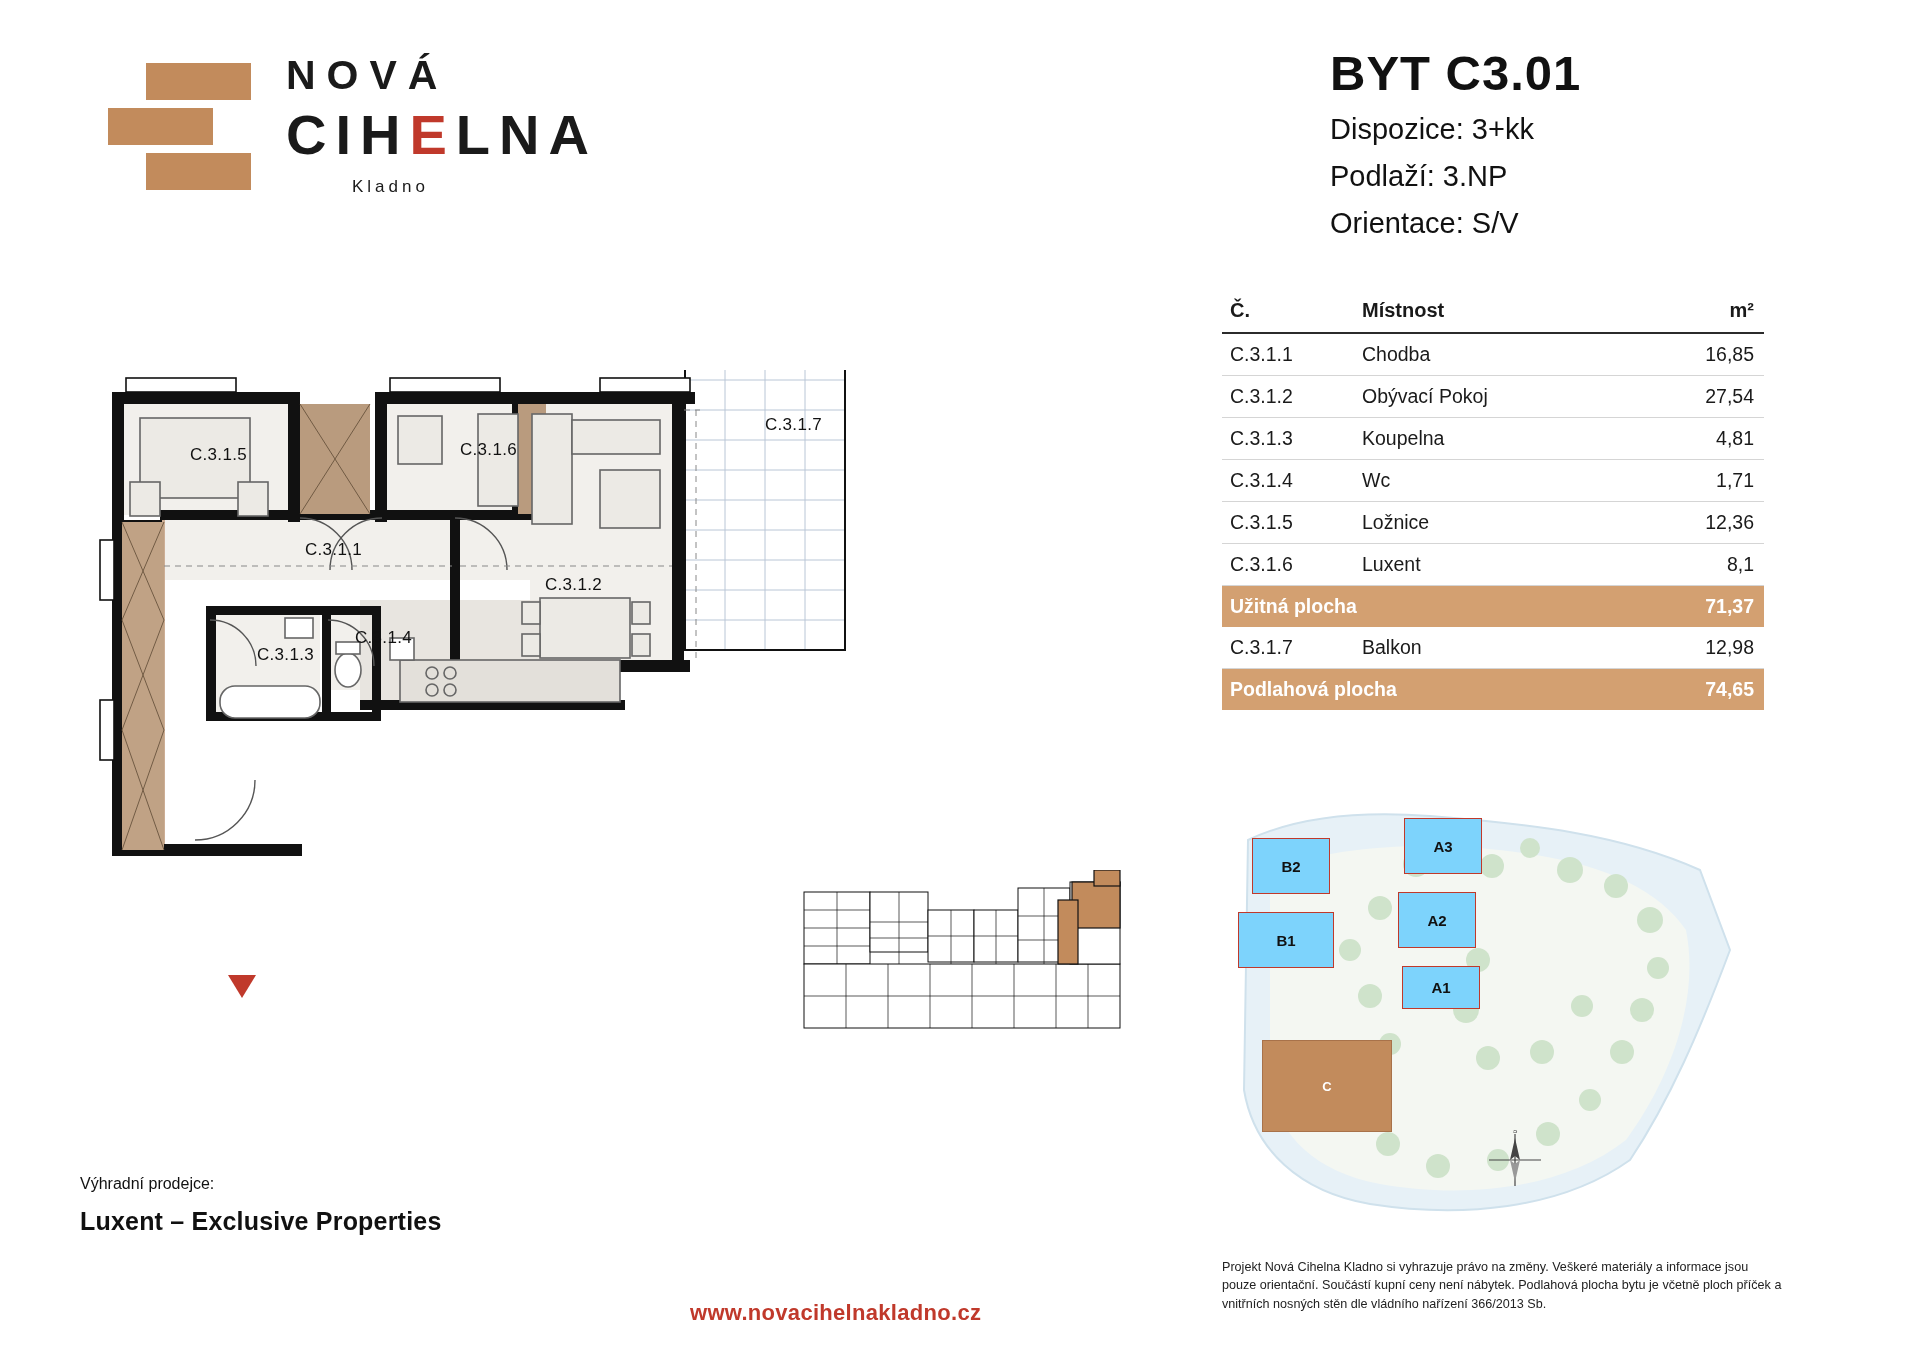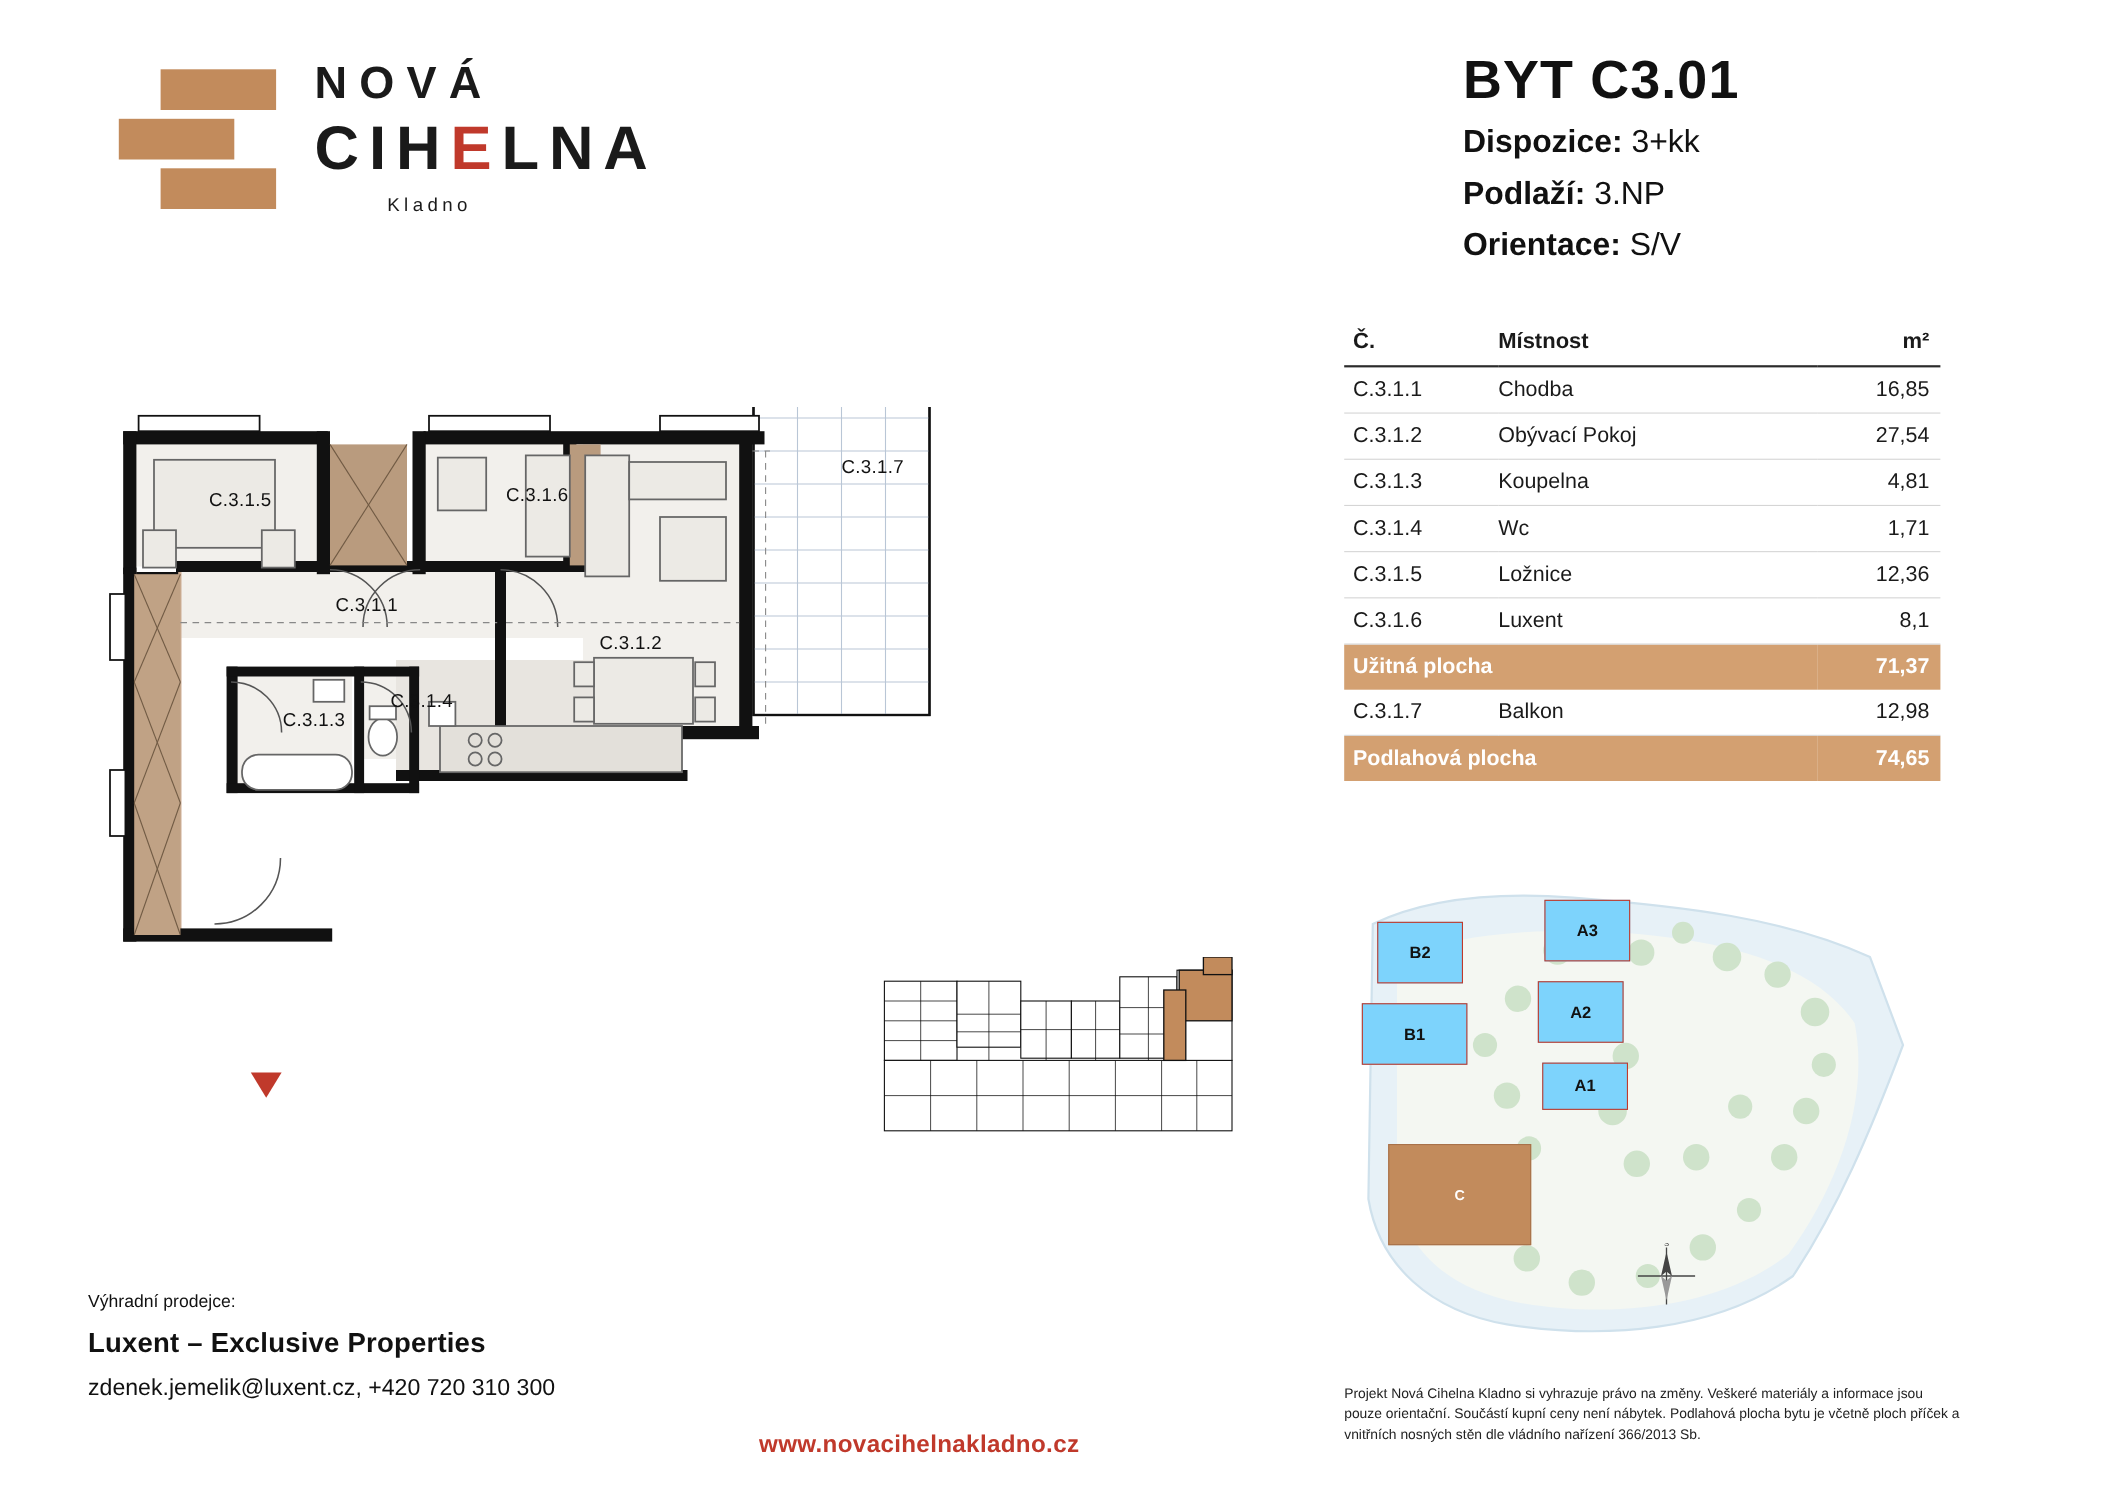--- a/index.html
+++ b/index.html
@@ -39,21 +39,21 @@
   .logo-cihelna .accent { color: #c0392b; }
   .logo-kladno {
     font-size: 17px; letter-spacing: 4px; color: #1a1a1a; margin-top: 12px;
     margin-left: 66px;
   }
 
   
   .header-right { position: absolute; left: 1330px; top: 48px; width: 530px; }
   .byt-title { font-size: 49px; font-weight: 700; letter-spacing: 1px; color: #111; line-height: 1.05; }
   .hdr-line { font-size: 29px; margin-top: 14px; color: #111; }
-  .hdr-line b { font-weight: 700; }
+  .hdr-line b { font-weight: 400; }
 
   
   .room-table {
     position: absolute; left: 1222px; top: 290px; width: 542px;
     border-collapse: collapse;
   }
   .room-table th, .room-table td {
     font-size: 19.5px; padding: 9px 0 9px 0; text-align: left;
   }
   .room-table thead th {
@@ -418,18 +418,17 @@
     <line x1="4" y1="30" x2="56" y2="30" stroke="#444" stroke-width="1.2"></line>
     <polygon points="30,8 25,30 30,26 35,30" fill="#444"></polygon>
     <polygon points="30,52 25,30 30,34 35,30" fill="#999"></polygon>
     <text x="30" y="3" font-size="7" text-anchor="middle" fill="#444" font-family="Liberation Sans, sans-serif">S</text>
   </svg>
 </div>
 
 <div class="footer-left">
   <div class="f-small">Výhradní prodejce:</div>
   <div class="f-big">Luxent – Exclusive Properties</div>
-  <div class="f-mail">zdenek.jemelik@luxent.cz, +420 720 310 300</div>
 </div>
 
 <div class="footer-url">www.novacihelnakladno.cz</div>
 
 <div class="disclaimer">Projekt Nová Cihelna Kladno si vyhrazuje právo na změny. Veškeré materiály a informace jsou pouze orientační. Součástí kupní ceny není nábytek. Podlahová plocha bytu je včetně ploch příček a vnitřních nosných stěn dle vládního nařízení 366/2013 Sb.</div>
 
 </body></html>

